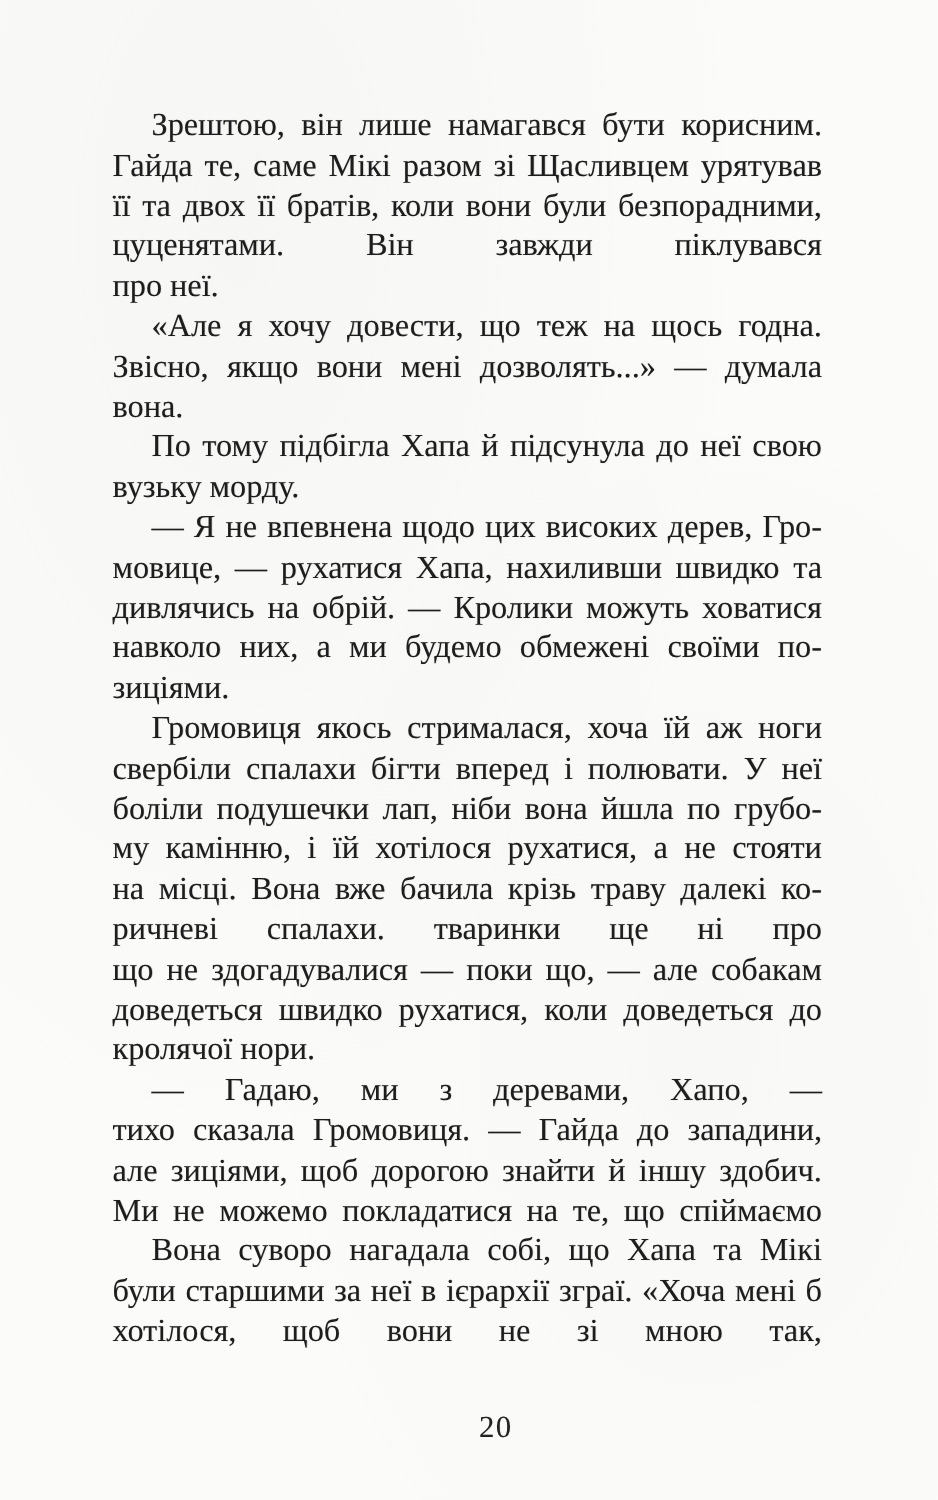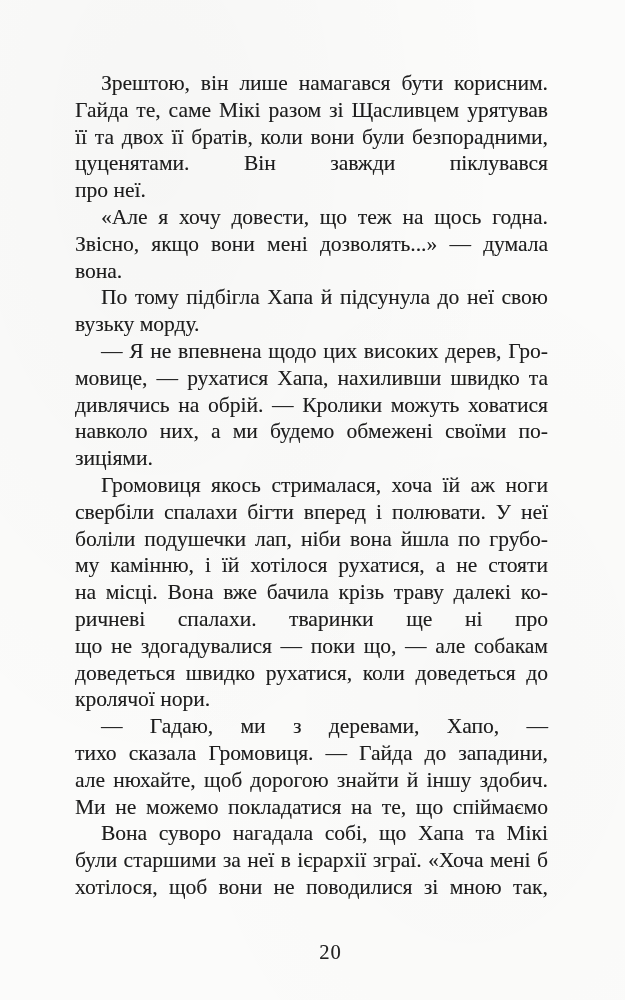--- a/index.html
+++ b/index.html
@@ -273,21 +273,21 @@
           <span>тихо</span>
           <span>сказала</span>
           <span>Громовиця.</span>
           <span>—</span>
           <span>Гайда</span>
           <span>до</span>
           <span>западини,</span>
         </div>
         <div class="line just">
           <span>але</span>
-          <span>нюхайте,</span>
+          <span>зиціями,</span>
           <span>щоб</span>
           <span>дорогою</span>
           <span>знайти</span>
           <span>й</span>
           <span>іншу</span>
           <span>здобич.</span>
         </div>
         <div class="line just">
           <span>Ми</span>
           <span>не</span>
@@ -320,21 +320,20 @@
           <span>зграї.</span>
           <span>«Хоча</span>
           <span>мені</span>
           <span>б</span>
         </div>
         <div class="line just">
           <span>хотілося,</span>
           <span>щоб</span>
           <span>вони</span>
           <span>не</span>
-          <span>поводилися</span>
           <span>зі</span>
           <span>мною</span>
           <span>так,</span>
         </div>
       </div>
     </div>
   <div class="page-number">20</div>
 </div>
 
 </body></html>

